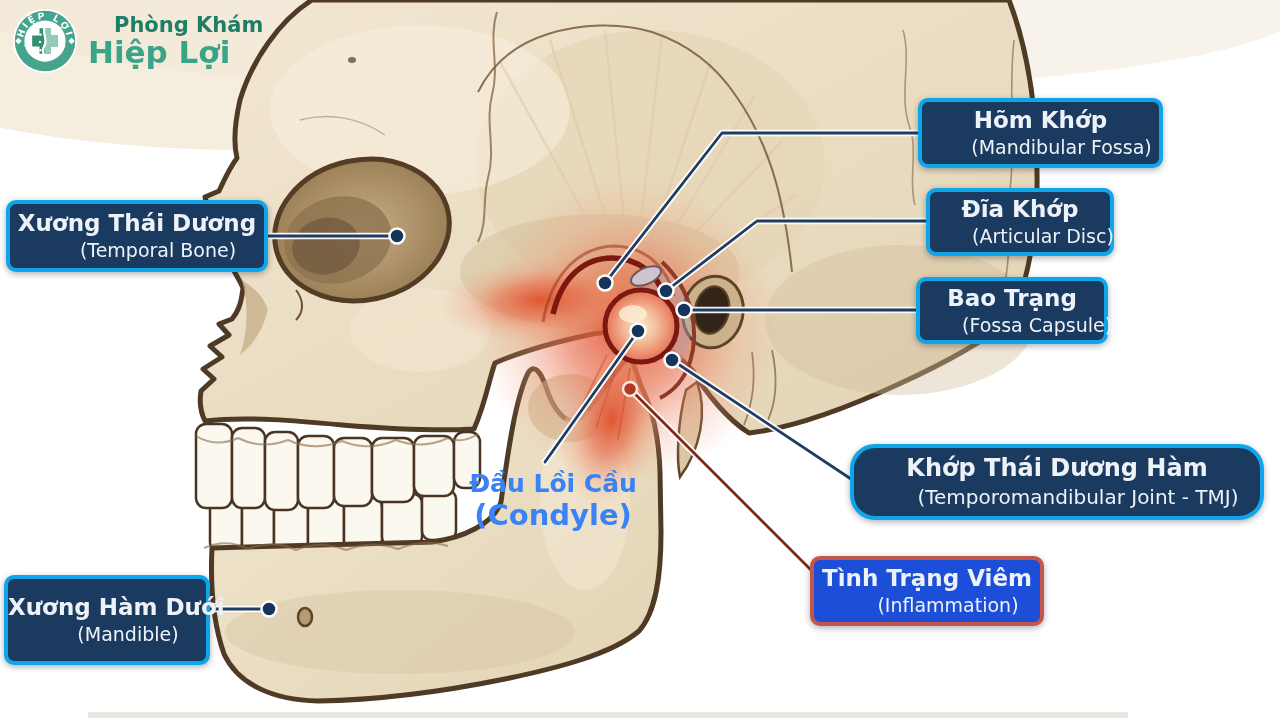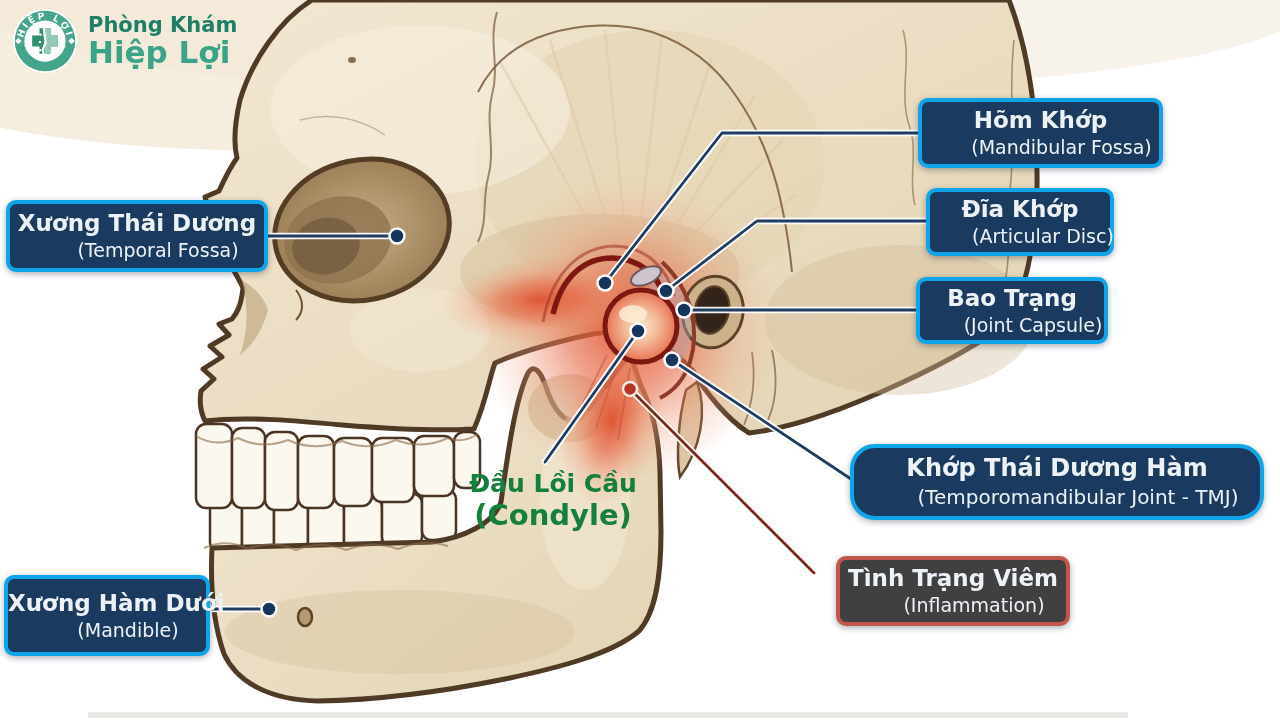--- a/index.html
+++ b/index.html
@@ -5,40 +5,40 @@
   html,body{margin:0;padding:0;background:#fff;}
   #stage{position:relative;width:1280px;height:720px;overflow:hidden;background:#fff;
          font-family:"DejaVu Sans","Liberation Sans",sans-serif;}
   #skull-svg{position:absolute;left:0;top:0;}
 
   .callout{position:absolute;background:#1b3a60;border:4px solid #0ea5e9;border-radius:10px;
            color:#edf2f8;text-align:center;display:flex;flex-direction:column;justify-content:center;
            box-shadow:0 2px 6px rgba(15,25,45,.35);box-sizing:border-box;white-space:nowrap;}
   .callout .vi{font-weight:700;font-size:23px;line-height:29px;}
   .callout .en{font-weight:500;font-size:19px;line-height:25px;padding-left:42px;}
-  .callout.alert{background:#404040;border-color:#c2554c;margin-left:26px;}
+  .callout.alert{background:#1d4ed8;border-color:#c2554c;}
 
   #box-temporal  {left:6px;   top:200px; width:262px; height:72px;}
   #box-fossa     {left:918px; top:98px;  width:245px; height:70px;}
   #box-disc      {left:926px; top:188px; width:188px; height:68px;}
   #box-capsule   {left:916px; top:277px; width:192px; height:67px;}
   #box-tmj       {left:850px; top:444px; width:414px; height:76px;border-radius:25px;}
   #box-tmj .vi{font-size:24px;line-height:31px;}
   #box-tmj .en{font-size:20px;line-height:27px;}
   #box-inflam    {left:810px; top:556px; width:234px; height:70px;}
-  #box-mandible  {left:4px;   top:575px; width:206px; height:81px;}
+  #box-mandible  {left:4px;   top:575px; width:206px; height:90px;}
 
   #condyle-label{position:absolute;left:436px;top:468px;width:234px;text-align:center;
-                 color:#15803d;white-space:nowrap;}
+                 color:#3b82f6;white-space:nowrap;}
   #condyle-label .vi{font-weight:700;font-size:25px;line-height:32px;}
   #condyle-label .en{font-weight:600;font-size:29px;line-height:30px;}
 
   #logo{position:absolute;left:12px;top:8px;display:flex;align-items:center;gap:10px;}
   #logo .wordmark{display:flex;flex-direction:column;line-height:1.05;}
-  #logo .wm1{color:#1f7e66;font-weight:700;font-size:21px;}
+  #logo .wm1{color:#1f7e66;font-weight:700;font-size:21px;margin-left:26px;}
   #logo .wm2{color:#3aa488;font-weight:700;font-size:31px;}
 </style>
 </head>
 <body>
 
 <div id="stage">
 
   <svg id="skull-svg" width="1280" height="720" viewBox="0 0 1280 720">
     <defs>
       <linearGradient id="boneGrad" x1="0" y1="0" x2="1" y2="1">
@@ -258,36 +258,36 @@
       </g>
     </svg>
     <div class="wordmark">
       <span class="wm1">Phòng Khám</span>
       <span class="wm2">Hiệp Lợi</span>
     </div>
   </div>
 
   <div class="callout" id="box-temporal">
     <div class="vi">Xương Thái Dương</div>
-    <div class="en">(Temporal Fossa)</div>
+    <div class="en">(Temporal Bone)</div>
   </div>
 
   <div class="callout" id="box-fossa">
     <div class="vi">Hõm Khớp</div>
     <div class="en">(Mandibular Fossa)</div>
   </div>
 
   <div class="callout" id="box-disc">
     <div class="vi">Đĩa Khớp</div>
     <div class="en">(Articular Disc)</div>
   </div>
 
   <div class="callout" id="box-capsule">
     <div class="vi">Bao Trạng</div>
-    <div class="en">(Joint Capsule)</div>
+    <div class="en">(Fossa Capsule)</div>
   </div>
 
   <div class="callout" id="box-tmj">
     <div class="vi">Khớp Thái Dương Hàm</div>
     <div class="en">(Temporomandibular Joint - TMJ)</div>
   </div>
 
   <div class="callout alert" id="box-inflam">
     <div class="vi">Tình Trạng Viêm</div>
     <div class="en">(Inflammation)</div>

